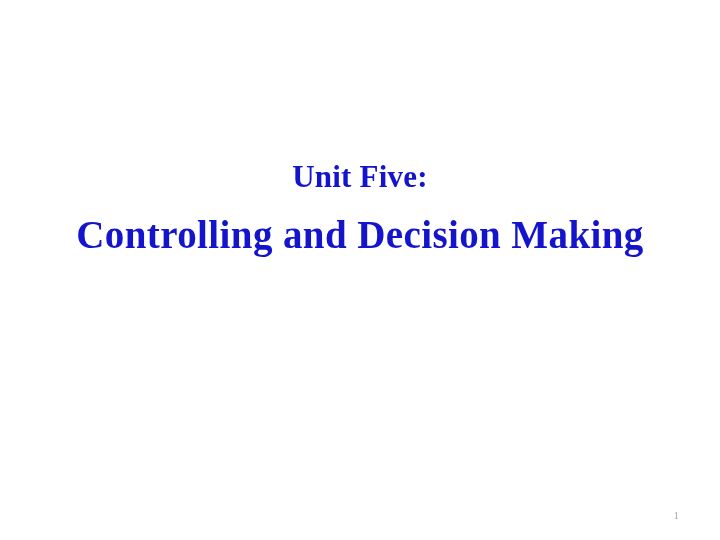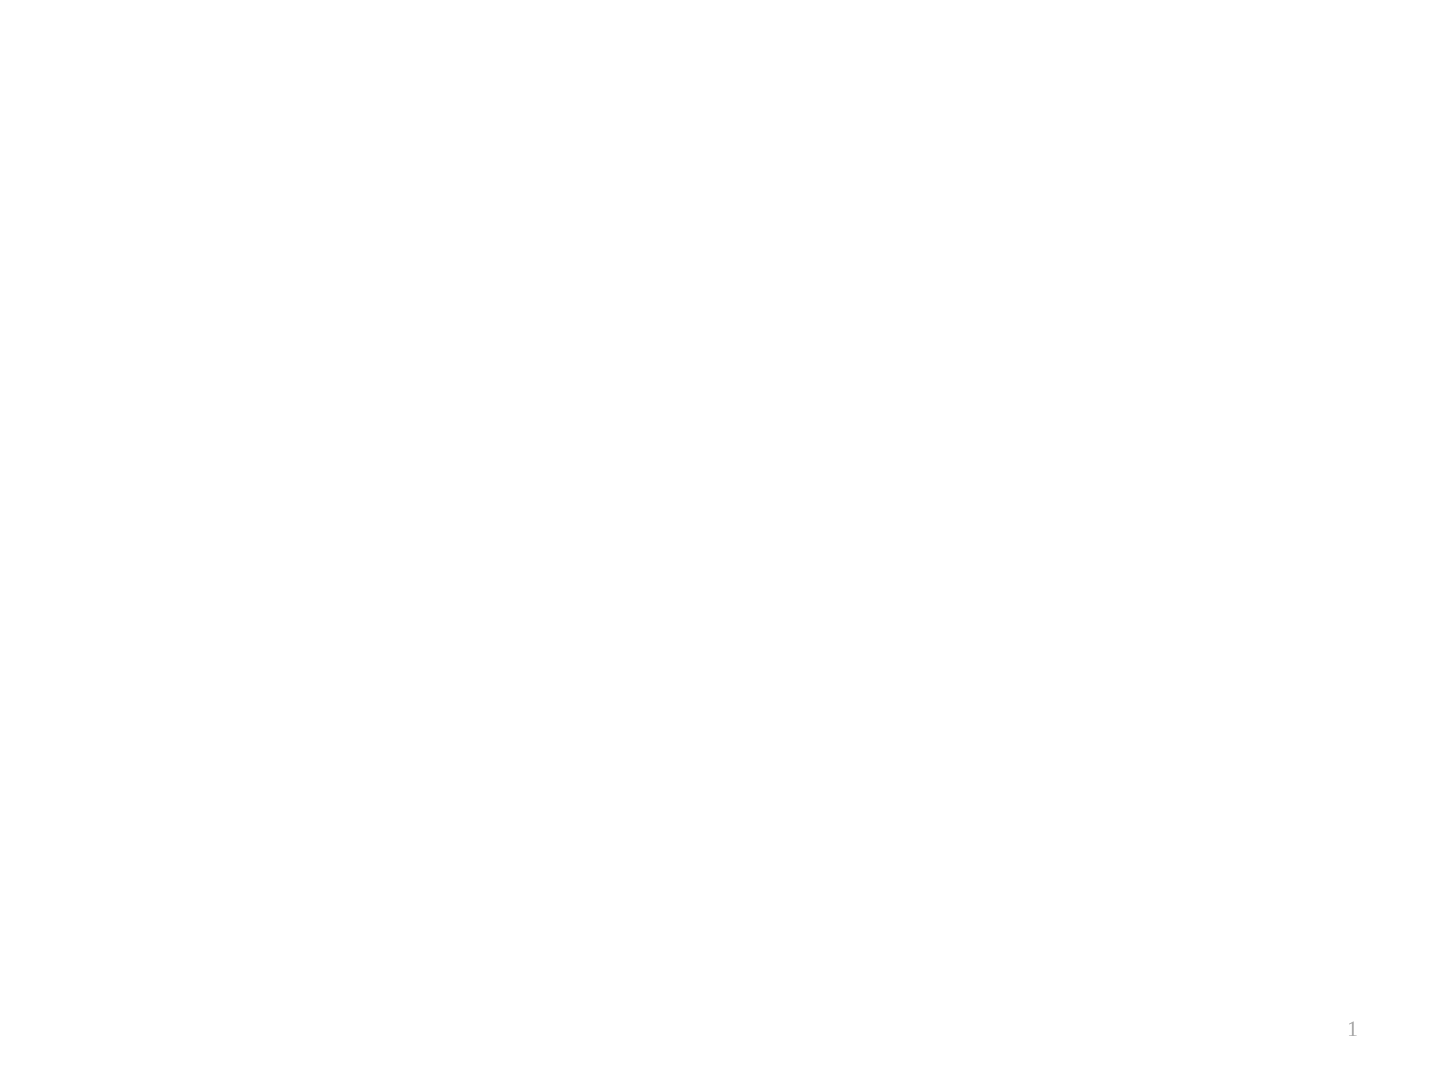--- a/index.html
+++ b/index.html
@@ -58,16 +58,20 @@
     line-height: 13px;
     font-weight: 400;
     text-align: right;
   }
 </style>
 </head>
 <body>
 
 <div class="slide">
 
+  <div class="title-block">
+    <div class="title-line title-line-1">Unit Five:</div>
+    <div class="title-line title-line-2">Controlling and Decision Making</div>
+  </div>
 
   <div class="slide-number">1</div>
 
 </div>
 
 </body></html>

